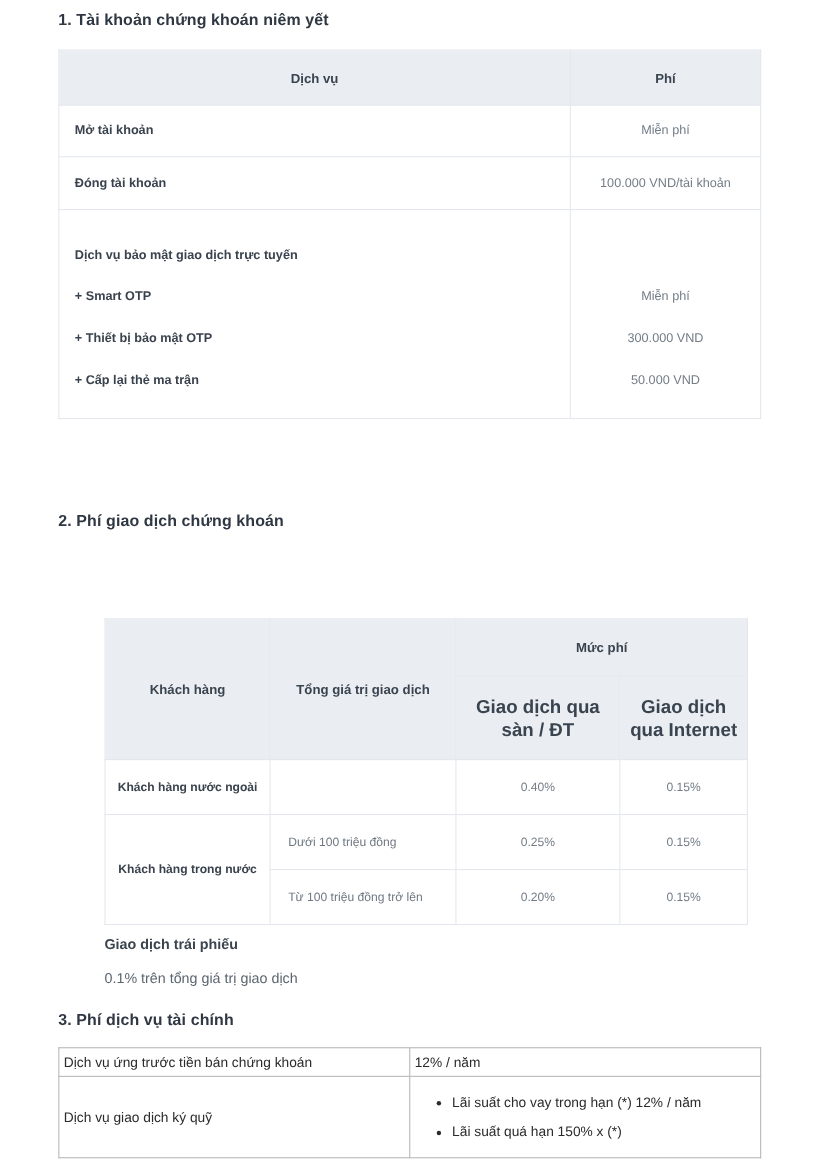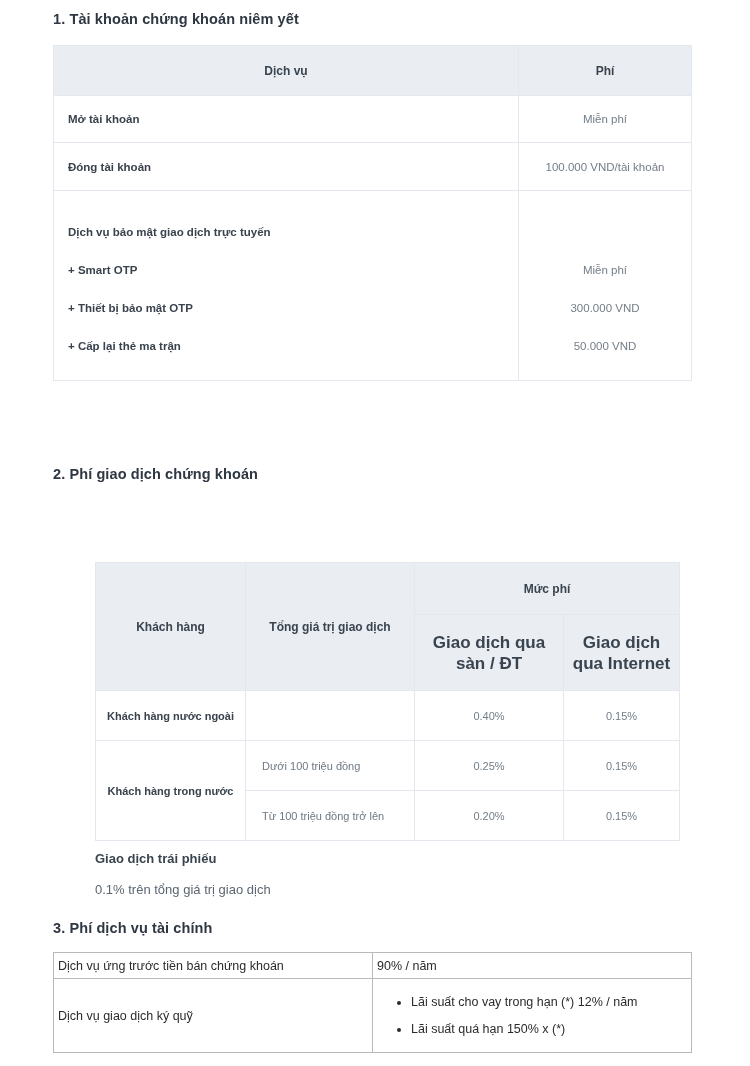--- a/index.html
+++ b/index.html
@@ -293,21 +293,21 @@
   <div class="section-heading" id="sec3-heading">3. Phí dịch vụ tài chính</div>
 
   <table id="table-3">
     <colgroup>
         <col style="width:319px">
         <col style="width:319px">
       </colgroup>
     <tbody>
       <tr class="t3r1">
         <td class="label">Dịch vụ ứng trước tiền bán chứng khoán</td>
-        <td class="value">90% / năm</td>
+        <td class="value">12% / năm</td>
       </tr>
       <tr class="t3r2">
         <td class="label">Dịch vụ giao dịch ký quỹ</td>
         <td>
           <ul class="fin-list">
             <li>Lãi suất cho vay trong hạn (*) 12% / năm</li>
             <li>Lãi suất quá hạn 150% x (*)</li>
           </ul>
         </td>
       </tr>

